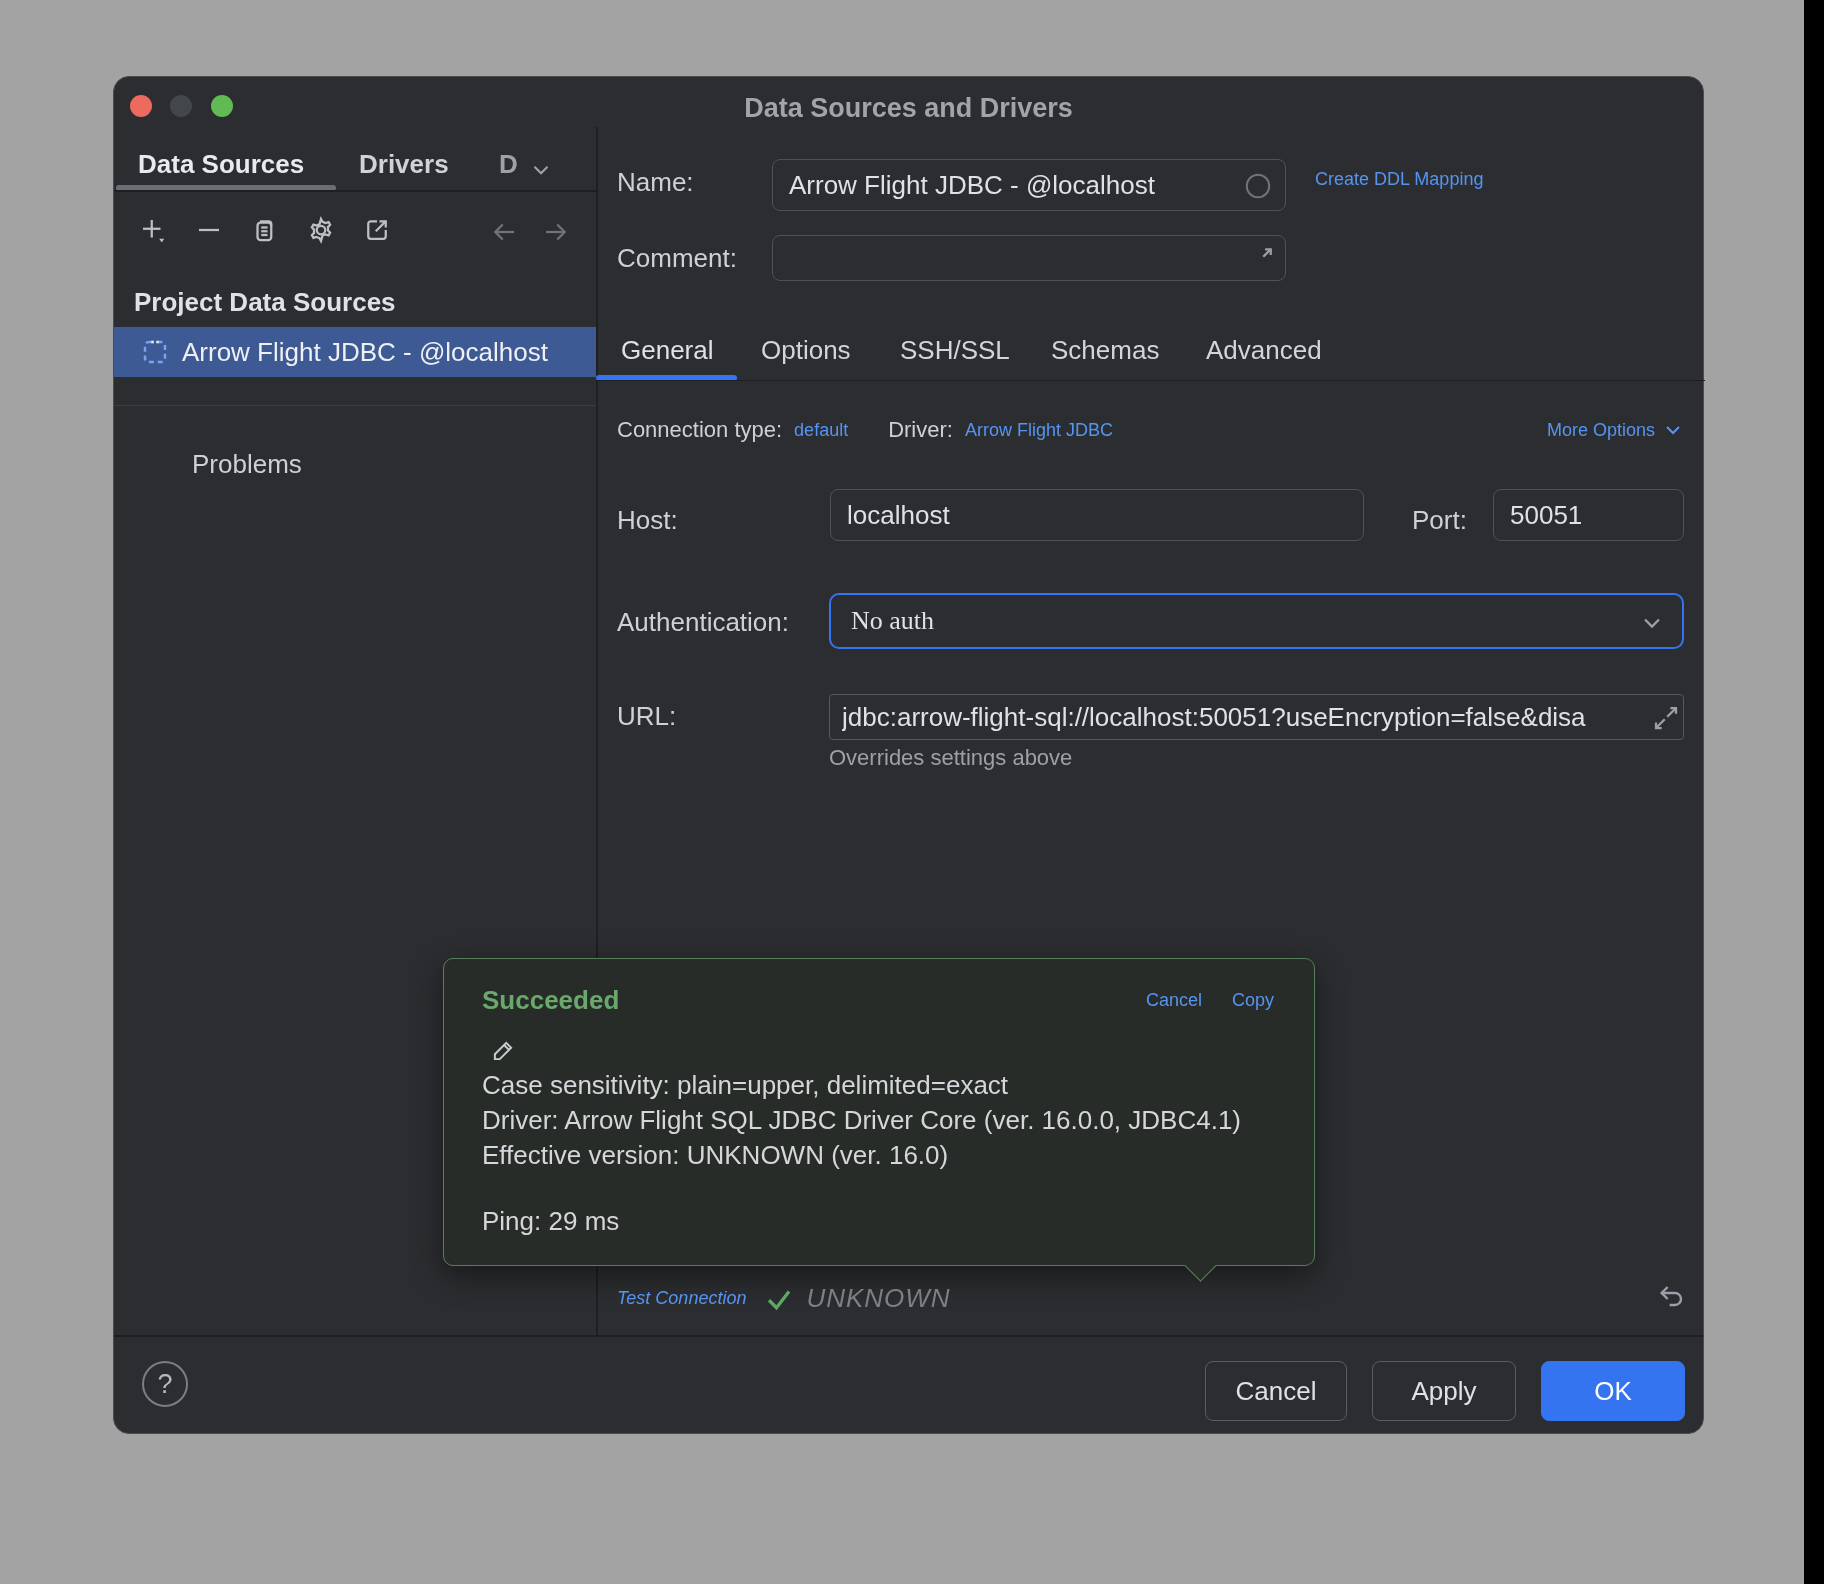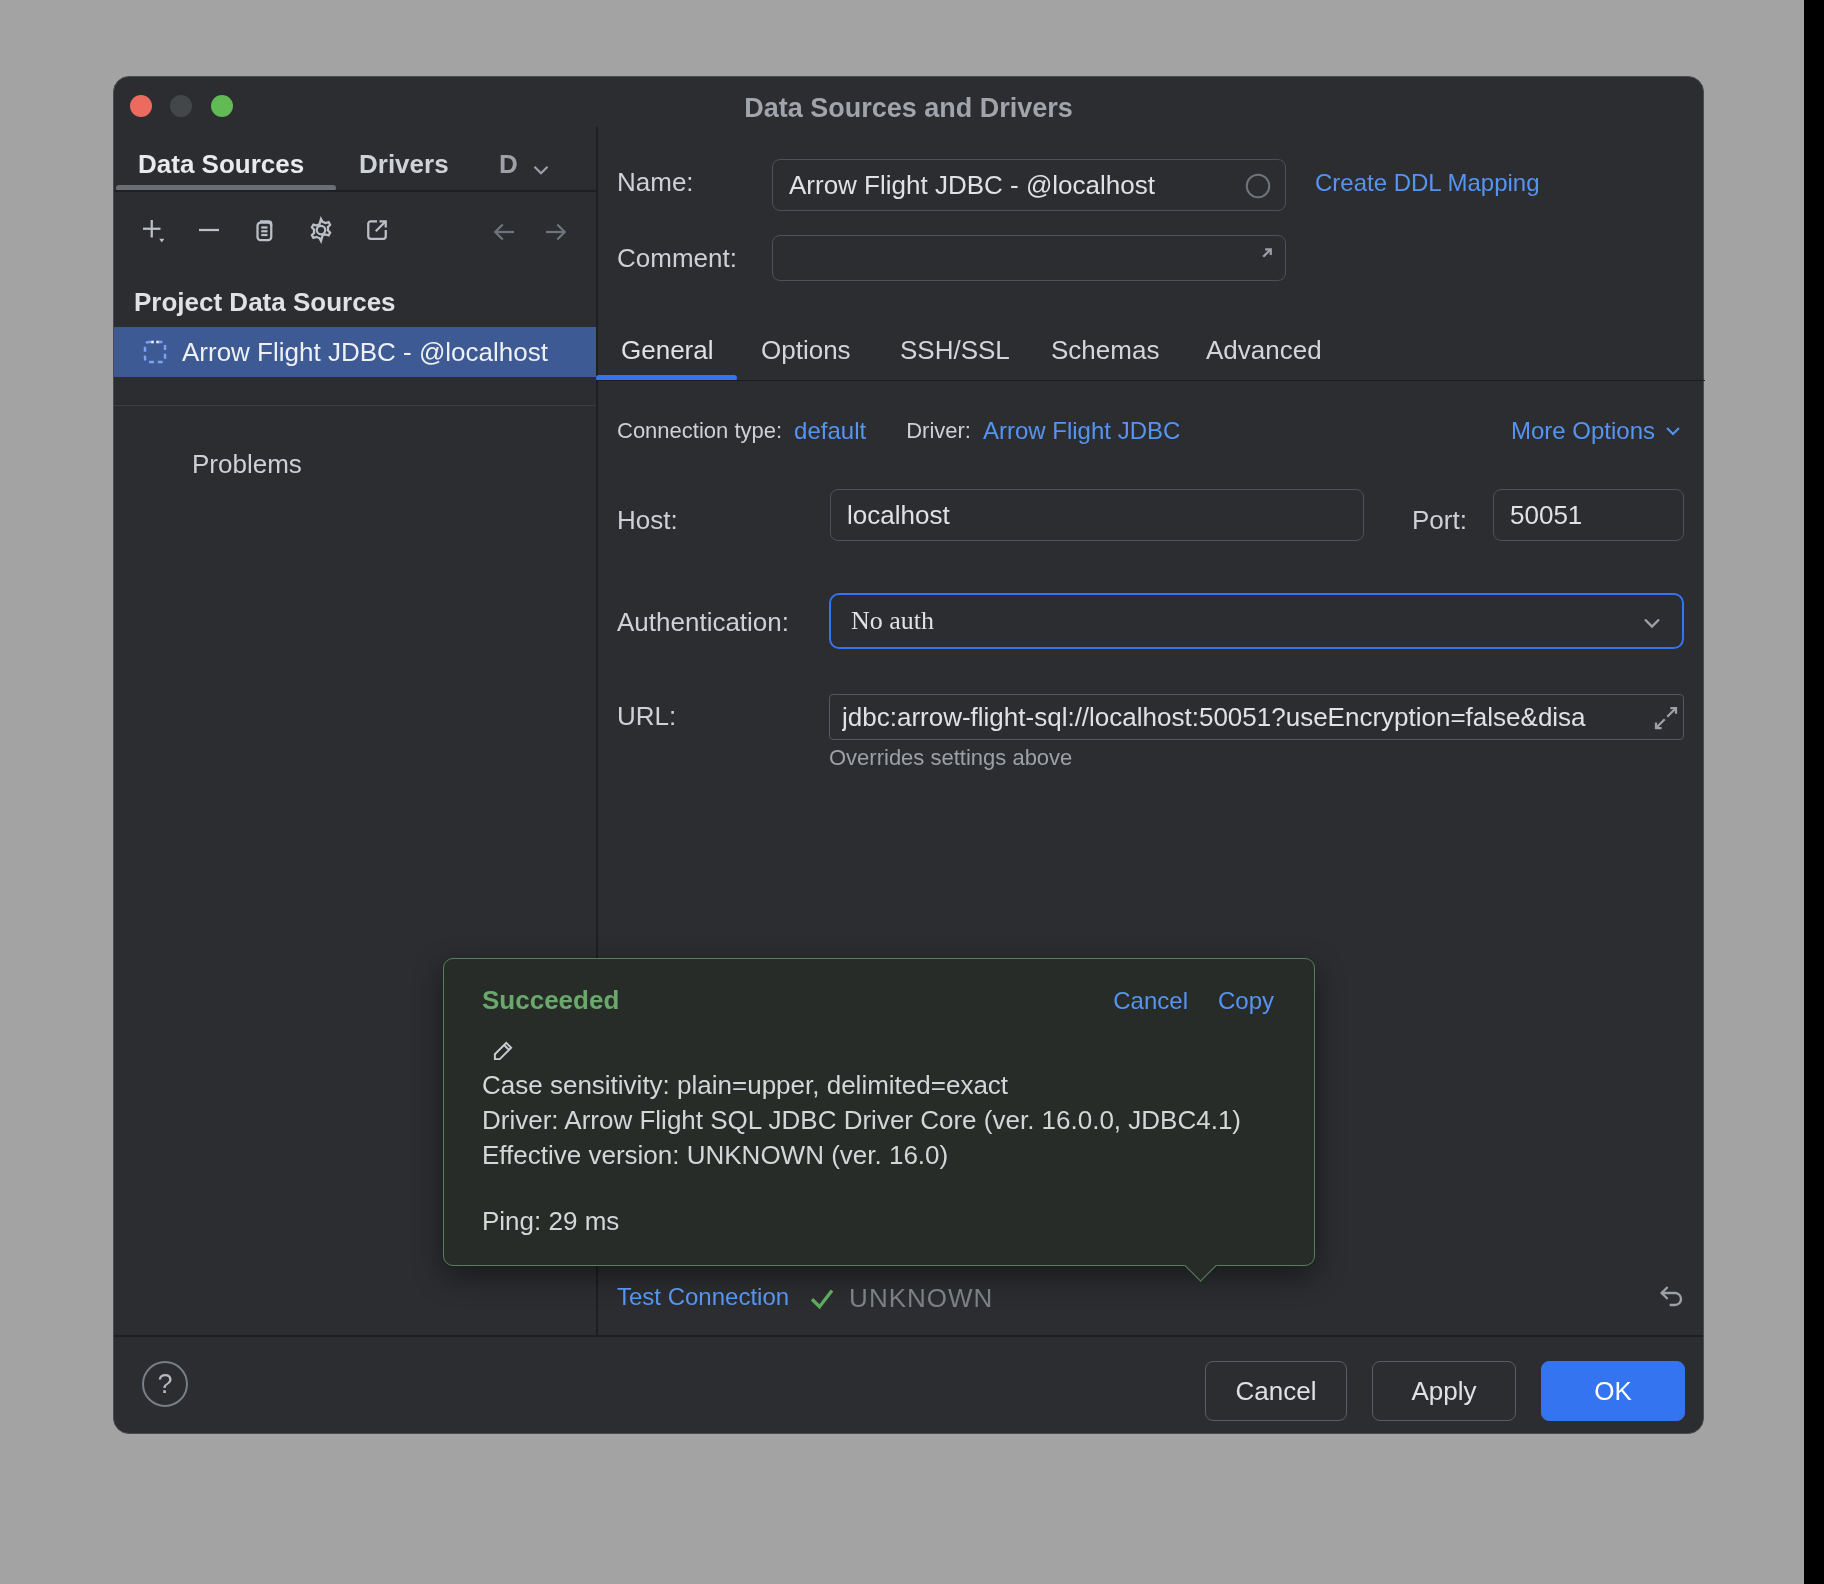--- a/index.html
+++ b/index.html
@@ -21,21 +21,21 @@
   .ds-row{position:absolute;left:0;top:250px;width:482px;height:50px;background:#3d5a94;
           display:flex;align-items:center;}
   .ds-row .lbl{margin-left:68px;font-size:26px;color:#eef0f3;white-space:nowrap;}
   .ds-icon{position:absolute;left:26px;top:10px;}
   .side-div{position:absolute;left:0;top:328px;width:482px;height:1px;background:#3a3d41;}
   .problems{position:absolute;left:78px;top:372px;font-size:26px;color:#ced0d6;}
   .flabel{position:absolute;font-size:26px;color:#ced0d6;}
   .field{position:absolute;box-sizing:border-box;border:1px solid #4e5157;border-radius:8px;background:#2b2d30;}
   .field input{width:100%;height:100%;background:transparent;border:none;outline:none;
                color:#dfe1e5;font-size:26px;font-family:inherit;padding:0 16px;box-sizing:border-box;}
-  .link{color:#5694f2;font-size:24px;text-decoration:none;cursor:pointer;}
+  .link{color:#5694f2;font-size:18px;text-decoration:none;cursor:pointer;}
   .rtab{position:absolute;top:258px;font-size:26px;color:#d3d5da;cursor:pointer;}
   .rtab.active{color:#dfe1e5;}
   .tab-underline{position:absolute;left:482px;top:298px;width:141px;height:6px;background:#3574f0;border-radius:3px;}
   .tabline{position:absolute;left:482px;top:303px;width:1109px;height:1px;background:#1e1f22;}
   .connrow{position:absolute;left:503px;top:340px;width:1068px;display:flex;align-items:center;font-size:26px;}
   .connrow .gap{width:12px;}.connrow .biggap{width:40px;}
   .connrow .spacer{flex:1;}
   .gtext{color:#ced0d6;font-size:22px;}
   .dropdown{position:absolute;left:715px;top:516px;width:855px;height:56px;box-sizing:border-box;
             border:2.5px solid #3574f0;border-radius:10px;background:#2b2d30;display:flex;align-items:center;cursor:pointer;font-family:Liberation Serif, serif;}
@@ -52,21 +52,21 @@
          box-shadow:0 10px 30px rgba(0,0,0,.45);}
   .popup .tail{position:absolute;left:745px;bottom:-12px;width:22px;height:22px;background:#282c29;
                border-right:1.5px solid #57805a;border-bottom:1.5px solid #57805a;transform:rotate(45deg);}
   .popup-head{position:absolute;left:38px;right:40px;top:26px;display:flex;align-items:center;font-size:26px;justify-content:center;}
   .popup-title{font-weight:bold;color:#6aa86c;}
   .popup-links{margin-left:auto;display:flex;gap:30px;}
   .popup-body{position:absolute;left:38px;top:74px;right:36px;font-size:26px;color:#d4d6da;}
   .pline{height:35px;line-height:35px;white-space:nowrap;display:flex;align-items:center;}
   .pline .txt{white-space:nowrap;}
   .pline.blank{height:31px;}
-  .testrow{position:absolute;left:503px;top:1206px;display:flex;align-items:flex-start;font-size:26px;}
+  .testrow{position:absolute;left:503px;top:1206px;display:flex;align-items:center;font-size:26px;font-style:italic;}
   .unknown{color:#7b7f86;letter-spacing:1px;}
   .undo{position:absolute;left:1540px;top:1204px;color:#9da0a8;cursor:pointer;}
   .hsep{position:absolute;left:0;top:1258px;width:100%;height:2px;background:#1e1f22;}
   .help{position:absolute;left:28px;top:1284px;width:46px;height:46px;border:2px solid #7a7e85;border-radius:50%;
         box-sizing:border-box;color:#b6b9bf;font-size:27px;display:flex;align-items:center;justify-content:center;cursor:pointer;}
   .btn{position:absolute;top:1284px;height:60px;box-sizing:border-box;border:1px solid #5a5d63;border-radius:8px;
        background:transparent;color:#dfe1e5;font-size:26px;font-family:inherit;cursor:pointer;}
   .btn.primary{background:#3574f0;border-color:#3574f0;color:#ffffff;}
   svg{display:block;}
 </style>

